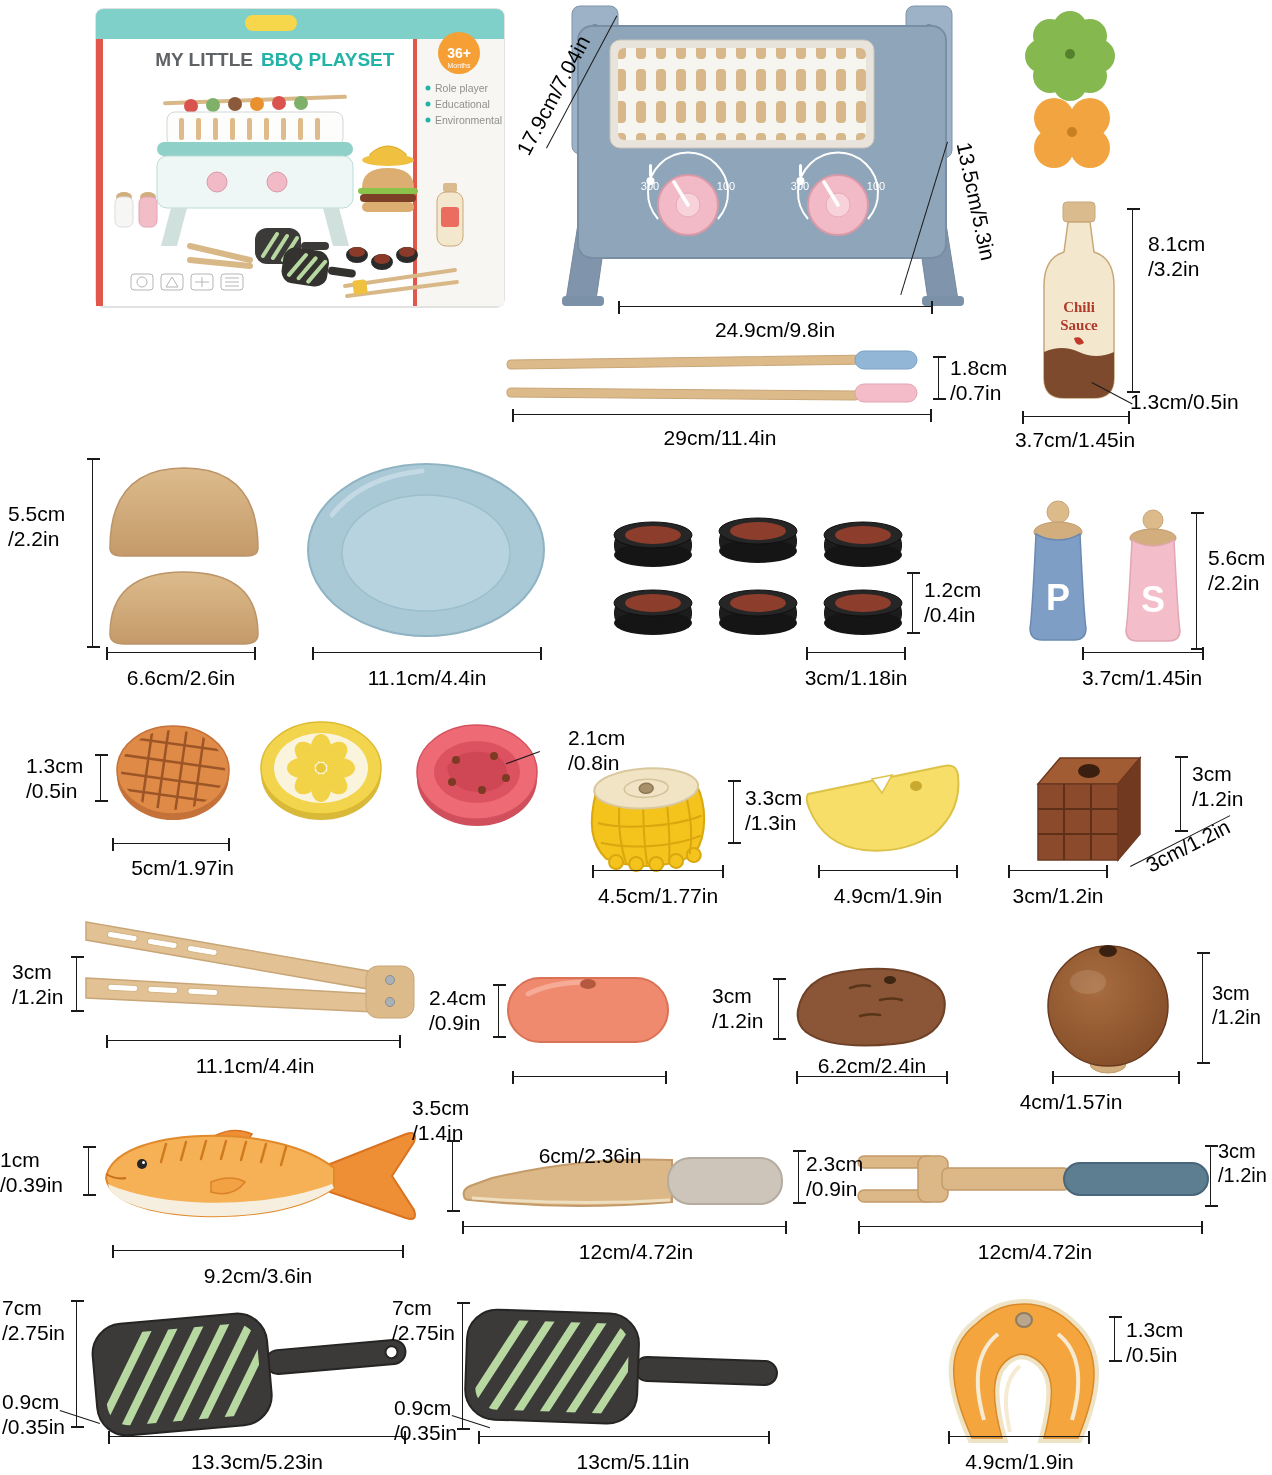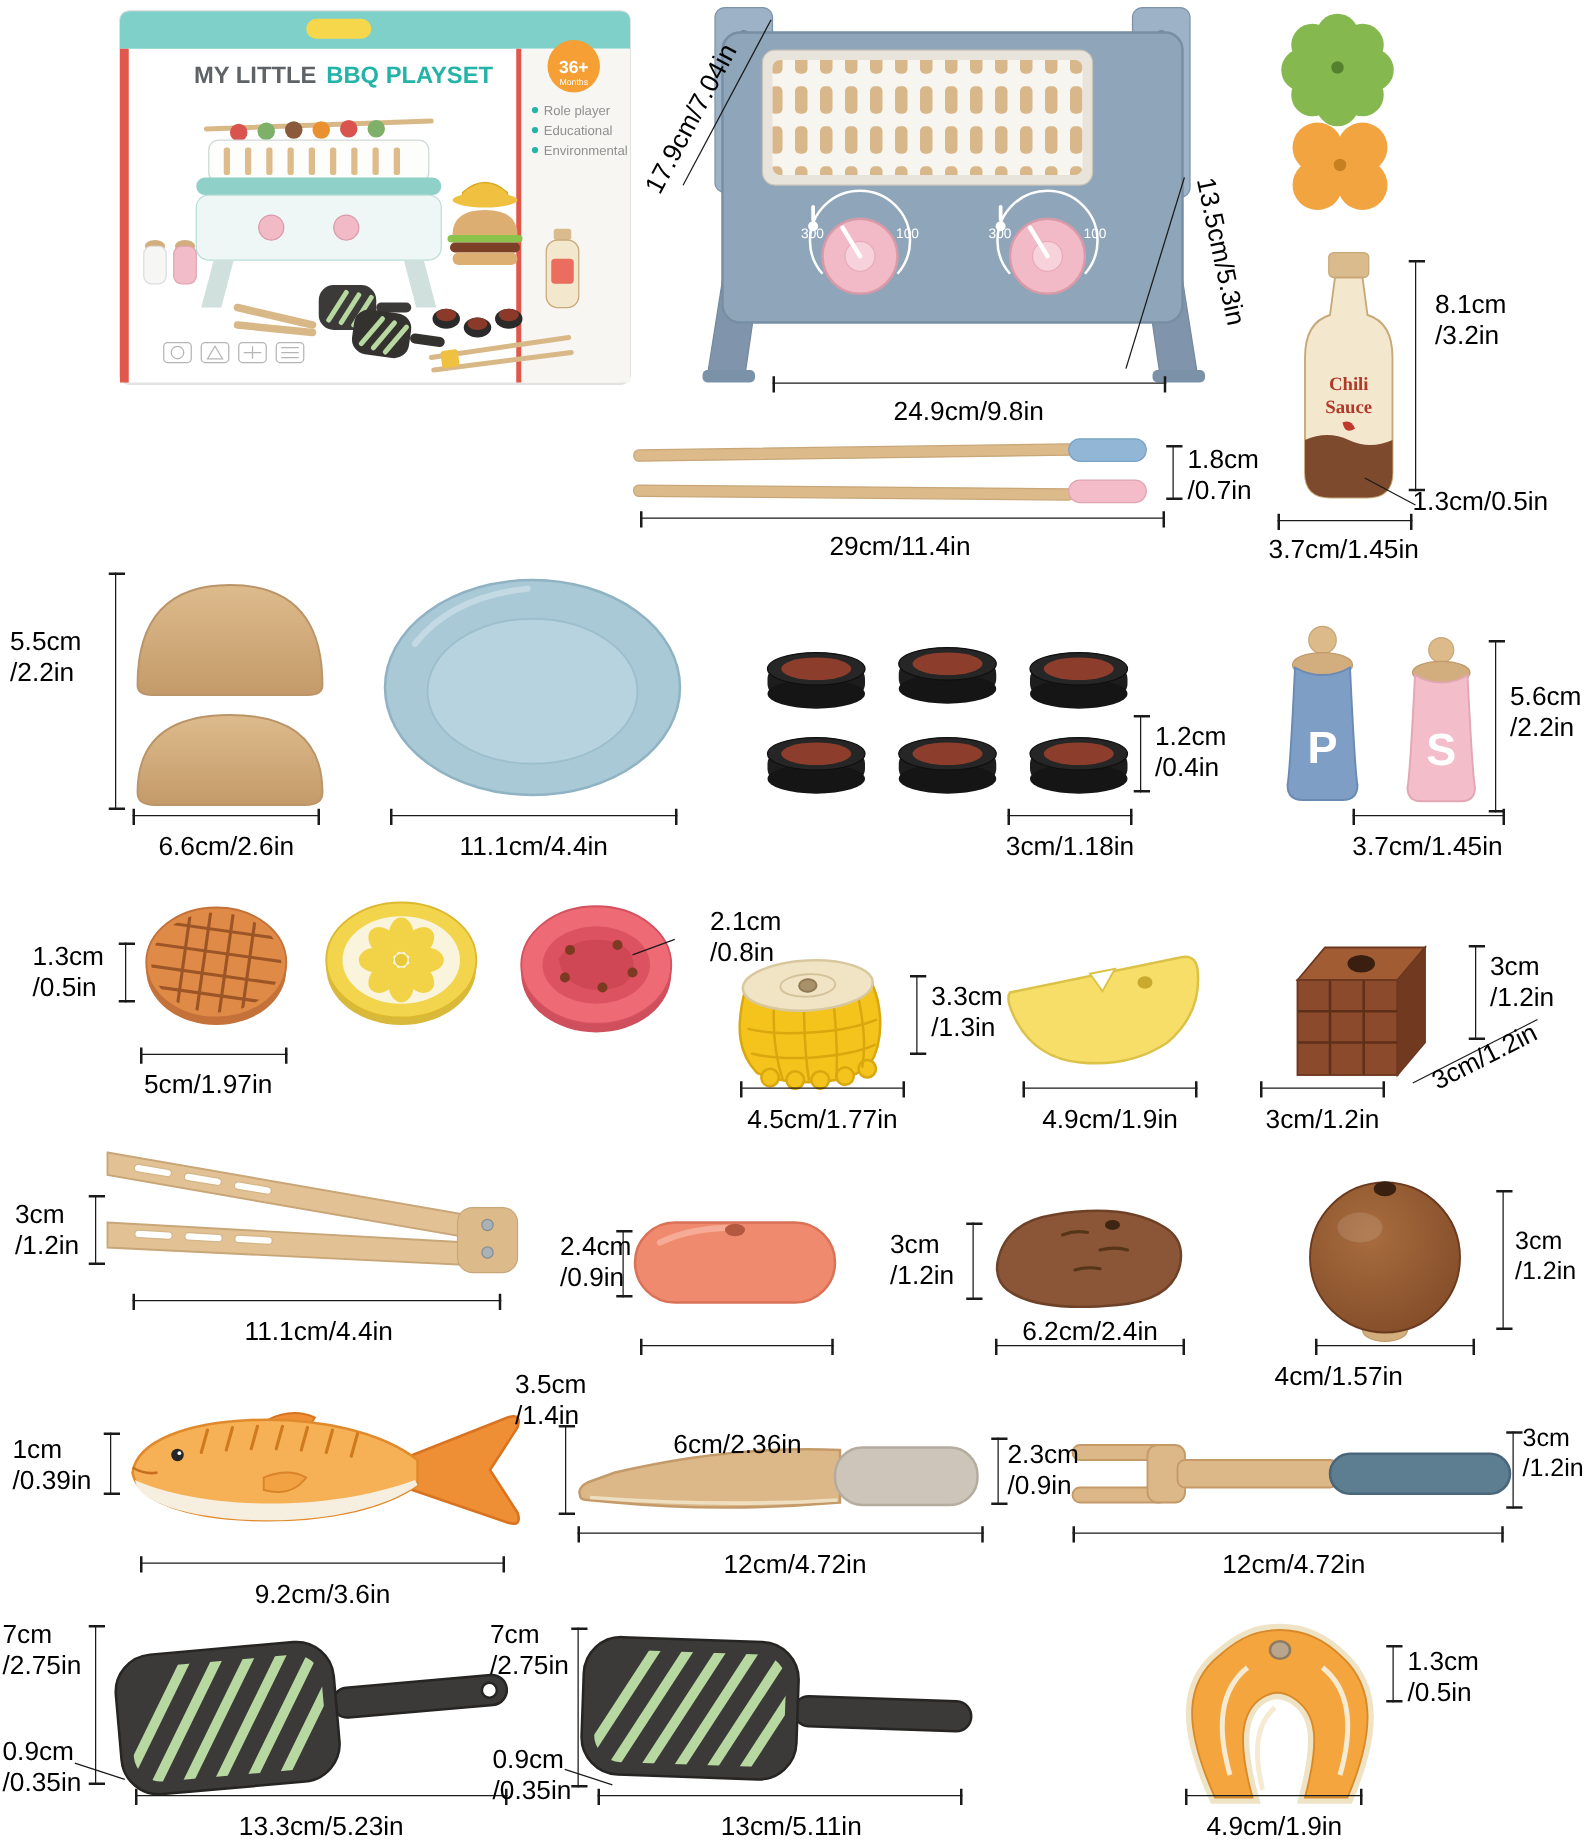--- a/index.html
+++ b/index.html
@@ -574,46 +574,46 @@
   <div class="dim c" style="left:332px;top:666px;width:190px">11.1cm/4.4in</div>
   <div class="dim" style="left:924px;top:578px">1.2cm
 /0.4in</div>
   <div class="dim c" style="left:776px;top:666px;width:160px">3cm/1.18in</div>
   <div class="dim" style="left:1208px;top:546px">5.6cm
 /2.2in</div>
   <div class="dim c" style="left:1072px;top:666px;width:140px">3.7cm/1.45in</div>
 
   <div class="dim" style="left:26px;top:754px">1.3cm
 /0.5in</div>
-  <div class="dim c" style="left:94px;top:856px;width:145px">5cm/1.97in</div>
+  <div class="dim c" style="left:110px;top:856px;width:145px">5cm/1.97in</div>
   <div class="dim" style="left:568px;top:726px">2.1cm
 /0.8in</div>
   <div class="dim" style="left:745px;top:786px">3.3cm
 /1.3in</div>
   <div class="dim c" style="left:578px;top:884px;width:160px">4.5cm/1.77in</div>
   <div class="dim c" style="left:808px;top:884px;width:160px">4.9cm/1.9in</div>
   <div class="dim" style="left:1192px;top:762px">3cm
 /1.2in</div>
   <div class="dim" style="left:1142px;top:856px;transform:rotate(-27deg);transform-origin:0 0">3cm/1.2in</div>
   <div class="dim c" style="left:988px;top:884px;width:140px">3cm/1.2in</div>
 
   <div class="dim" style="left:12px;top:960px">3cm
 /1.2in</div>
   <div class="dim c" style="left:175px;top:1054px;width:160px">11.1cm/4.4in</div>
-  <div class="dim" style="left:448px;top:986px">2.4cm
+  <div class="dim" style="left:429px;top:986px">2.4cm
 /0.9in</div>
   <div class="dim c" style="left:510px;top:1144px;width:160px">6cm/2.36in</div>
   <div class="dim" style="left:712px;top:984px">3cm
 /1.2in</div>
   <div class="dim c" style="left:792px;top:1054px;width:160px">6.2cm/2.4in</div>
   <div class="dim s20" style="left:1212px;top:982px">3cm
 /1.2in</div>
   <div class="dim c" style="left:996px;top:1090px;width:150px">4cm/1.57in</div>
 
-  <div class="dim" style="left:10px;top:1148px">1cm
+  <div class="dim" style="left:0;top:1148px">1cm
 /0.39in</div>
   <div class="dim c" style="left:178px;top:1264px;width:160px">9.2cm/3.6in</div>
   <div class="dim" style="left:412px;top:1096px">3.5cm
 /1.4in</div>
   <div class="dim c" style="left:556px;top:1240px;width:160px">12cm/4.72in</div>
   <div class="dim" style="left:806px;top:1152px">2.3cm
 /0.9in</div>
   <div class="dim c" style="left:955px;top:1240px;width:160px">12cm/4.72in</div>
   <div class="dim s20" style="left:1218px;top:1140px">3cm
 /1.2in</div>

